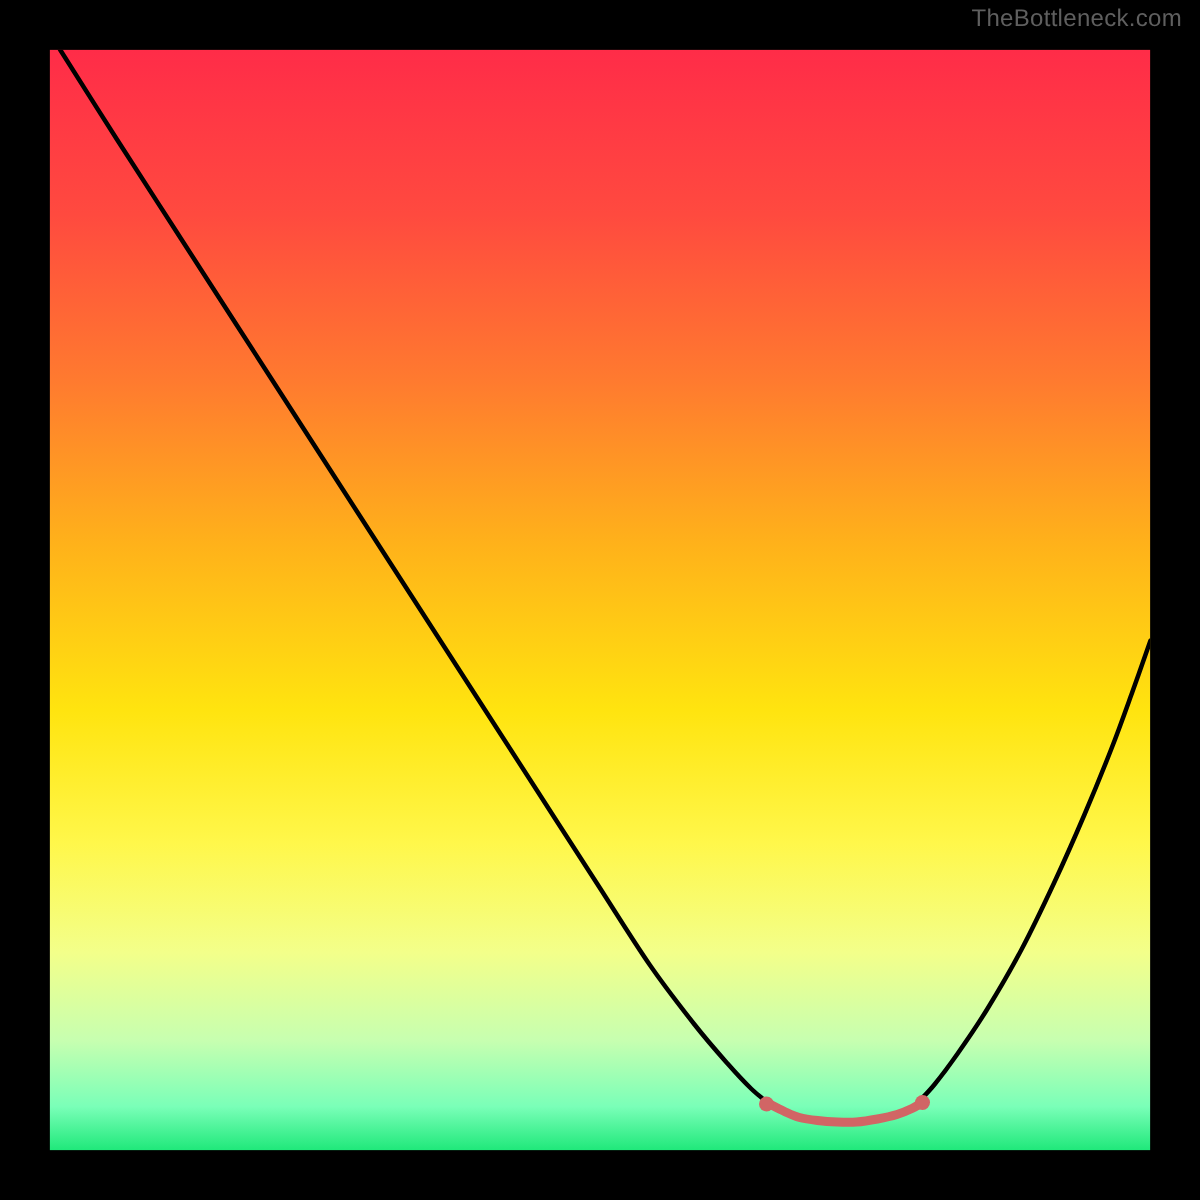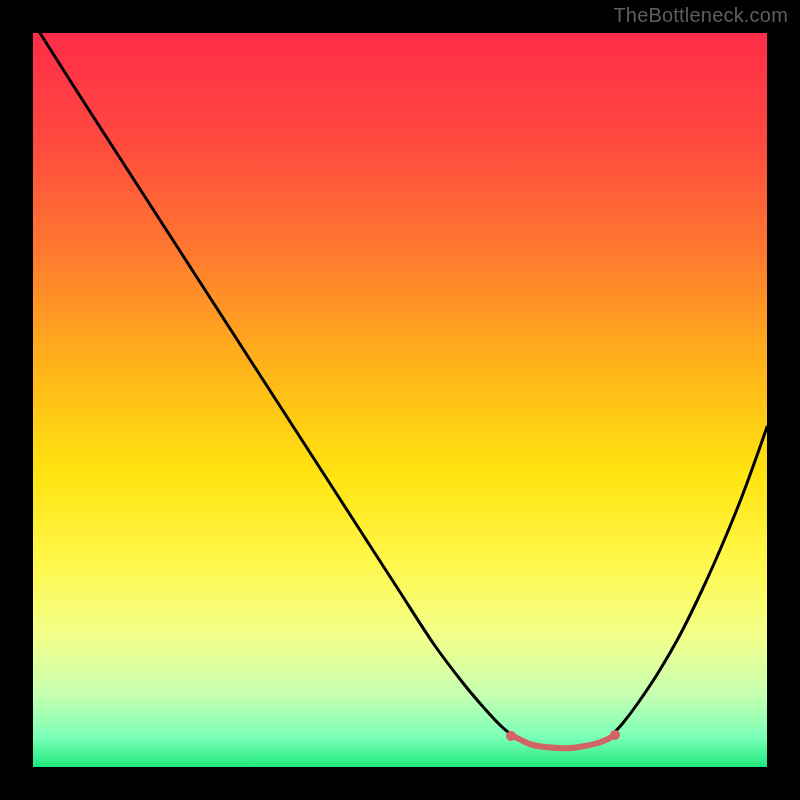--- a/index.html
+++ b/index.html
@@ -15,21 +15,21 @@
     width: 800px;
     height: 800px;
     background: #000;
   }
   .watermark {
     position: absolute;
     top: 4px;
     right: 12px;
     color: #5f5f5f;
     font-family: Arial, Helvetica, sans-serif;
-    font-size: 20px;
+    font-size: 16px;
     letter-spacing: 0.2px;
     z-index: 10;
   }
   .plot-area {
     position: absolute;
     left: 33px;
     top: 33px;
     width: 734px;
     height: 734px;
     overflow: hidden;

